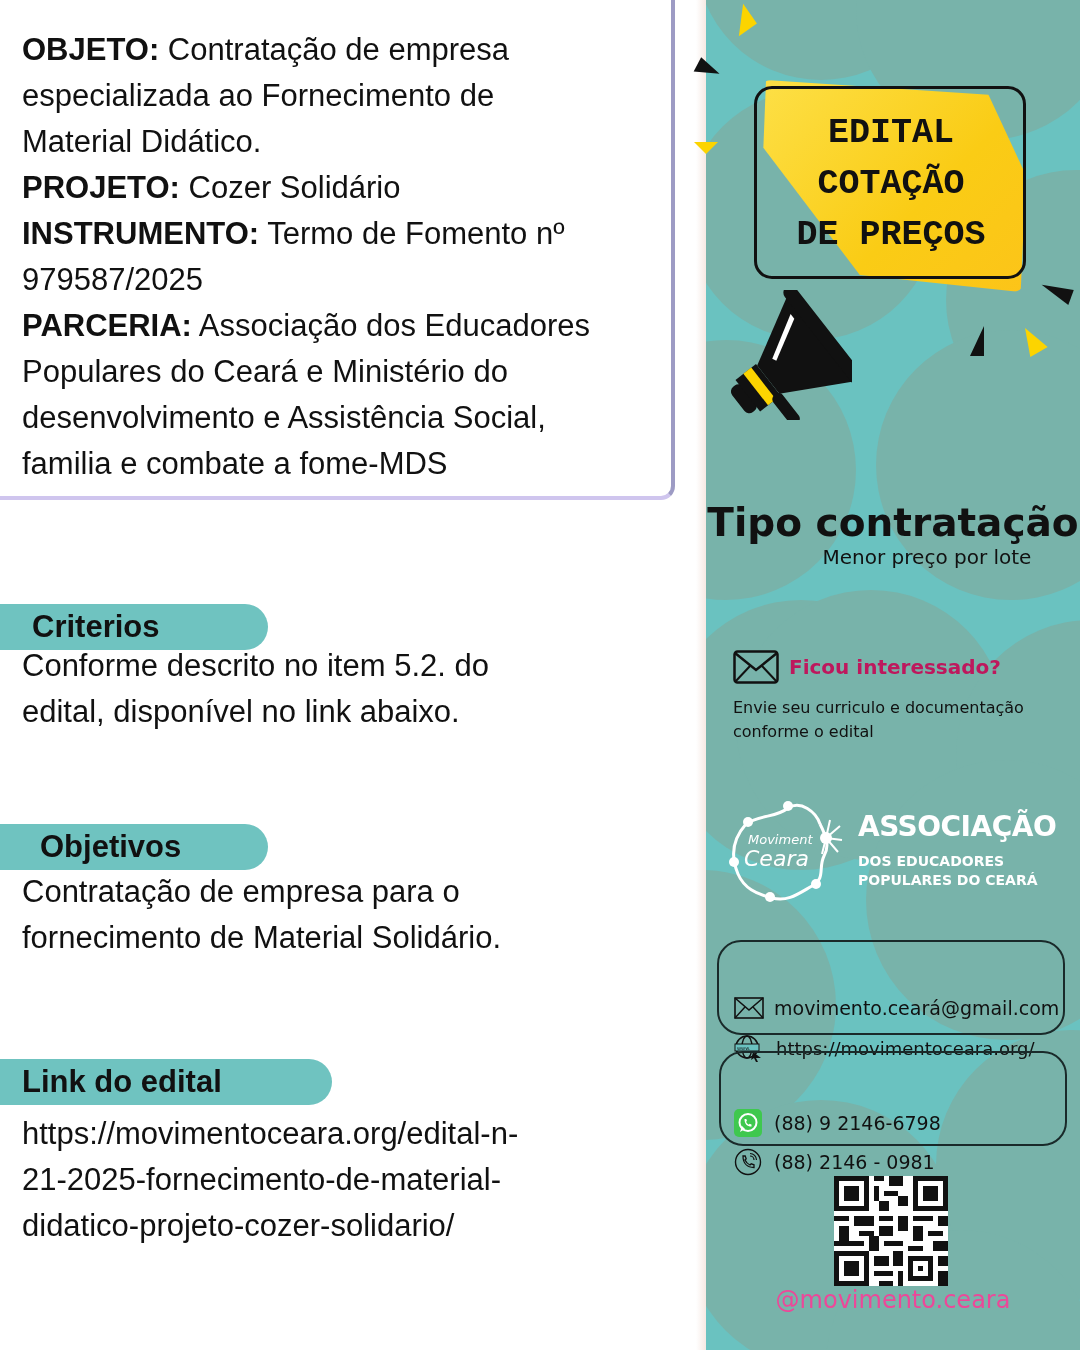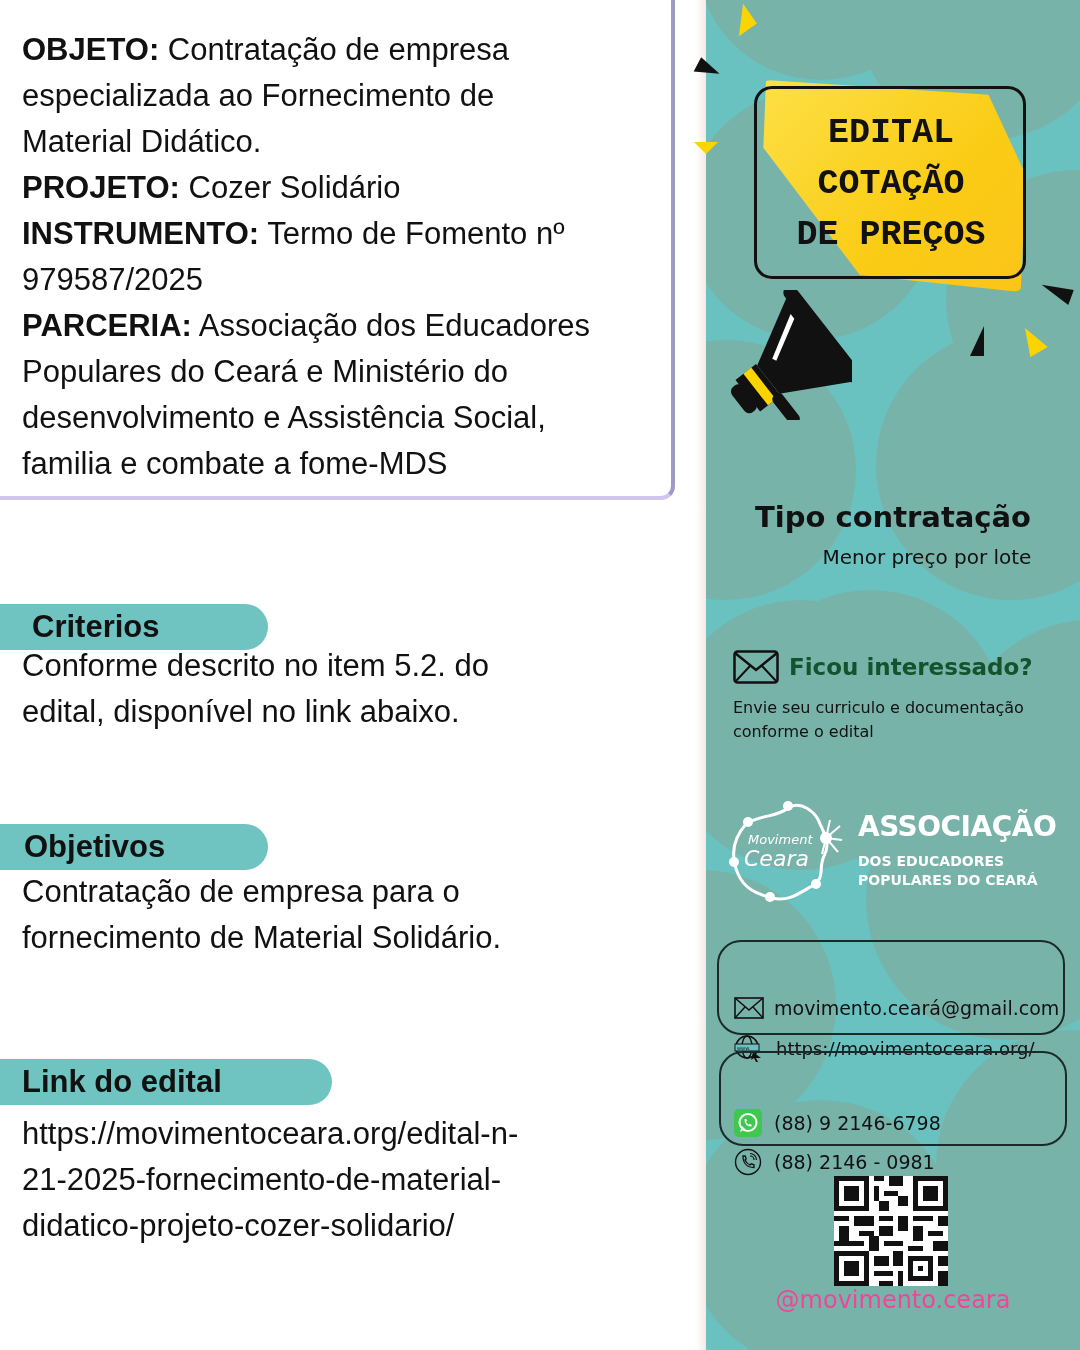--- a/index.html
+++ b/index.html
@@ -53,29 +53,29 @@
   .edital-title {
     position: absolute; left: 756px; top: 108px; width: 270px; text-align: center;
     font-family: Liberation Mono, monospace; font-weight: 700; font-size: 35px; line-height: 51px; color: #111;
   }
   .tri { position: absolute; width: 0; height: 0; }
 
   .megaphone { position: absolute; left: 712px; top: 290px; width: 140px; height: 130px; }
 
   .tipo-title {
     position: absolute; left: 706px; top: 500px; width: 374px; text-align: center;
-    font-family: "DejaVu Sans", sans-serif; font-weight: 700; font-size: 29px; color: #111;
+    font-family: "DejaVu Sans", sans-serif; font-weight: 700; font-size: 39px; color: #111;
   }
   .tipo-value {
     position: absolute; left: 706px; top: 545px; width: 364px; text-align: center;
     font-family: "DejaVu Sans", sans-serif; font-size: 20px; color: #111; margin-left: 39px;
   }
 
   .interest-row { position: absolute; left: 733px; top: 650px; display: flex; align-items: center; gap: 10px; }
-  .interest-title { font-family: "DejaVu Sans", sans-serif; font-weight: 700; font-size: 23px; color: #14532d; }
+  .interest-title { font-family: "DejaVu Sans", sans-serif; font-weight: 700; font-size: 20px; color: #be185d; }
   .interest-sub {
     position: absolute; left: 733px; top: 696px; width: 340px;
     font-family: "DejaVu Sans", sans-serif; font-size: 16px; line-height: 24px; color: #111;
   }
 
   .logo { position: absolute; left: 726px; top: 796px; width: 120px; height: 110px; }
   .assoc-title {
     position: absolute; left: 858px; top: 810px;
     font-family: "DejaVu Sans", sans-serif; font-weight: 700; font-size: 28px; color: #fff; letter-spacing: -0.5px;
   }
@@ -114,21 +114,21 @@
 </div>
 
 <div class="section-pill" style="top:580px;width:268px;padding-left:32px;">
   <span>Criterios</span>
 </div>
 <div class="section-body" style="top:643px;">
   <div>Conforme descrito no item 5.2. do</div>
   <div>edital, disponível no link abaixo.</div>
 </div>
 
-<div class="section-pill" style="top:800px;width:268px;padding-left:24px;">
+<div class="section-pill" style="top:800px;width:268px;padding-left:40px;">
   <span>Objetivos</span>
 </div>
 <div class="section-body" style="top:869px;">
   <div>Contratação de empresa para o</div>
   <div>fornecimento de Material Solidário.</div>
 </div>
 
 <div class="section-pill" style="top:1035px;width:332px;padding-left:22px;">
   <span>Link do edital</span>
 </div>

